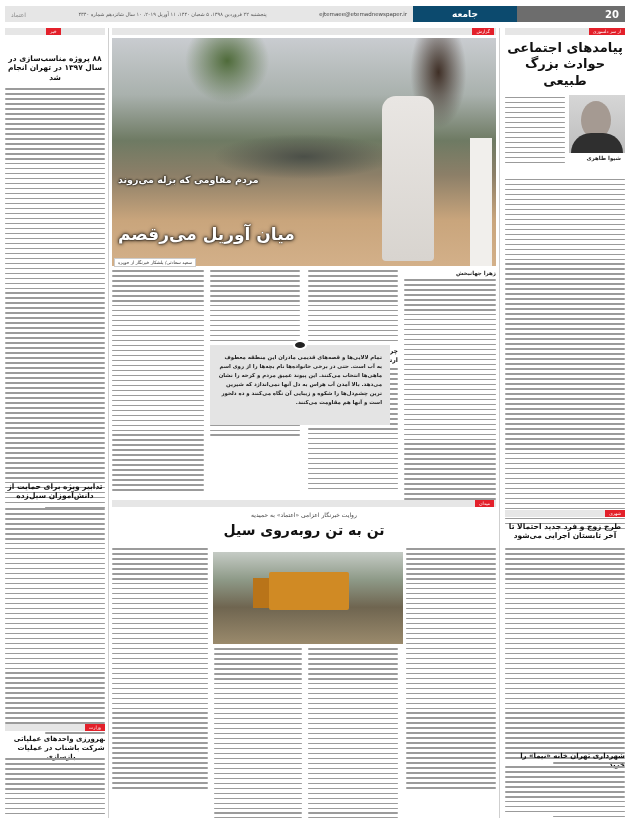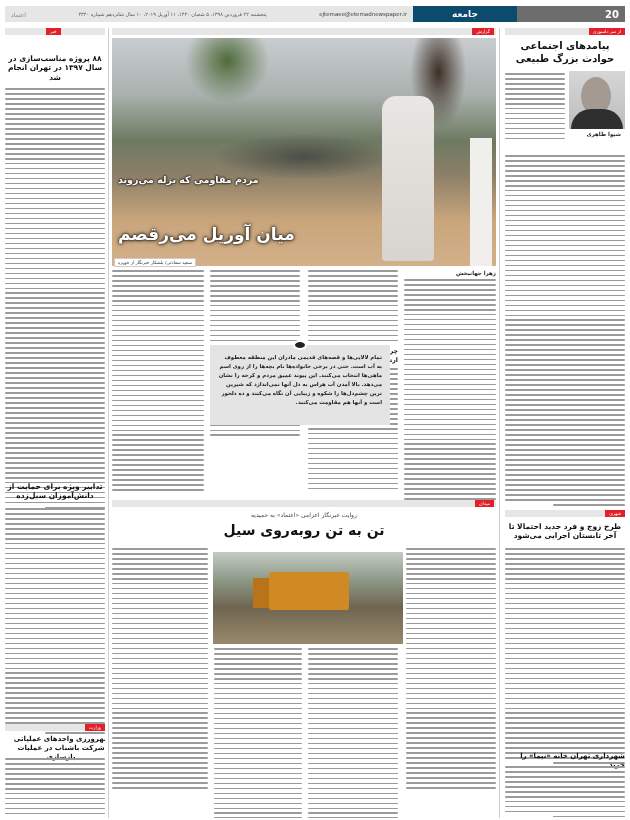--- a/index.html
+++ b/index.html
@@ -65,21 +65,21 @@
 <div class="tag" style="top:28px; right:5px;">از سر دلسوزی</div>
 <div class="rule" style="top:28px; left:112px; width:384px;"></div>
 <div class="tag" style="top:28px; right:136px;">گزارش</div>
 <div class="rule" style="top:28px; left:5px; width:100px;"></div>
 <div class="tag" style="top:28px; left:46px;">خبر</div>
 
 <div class="vsep" style="left:108px; top:28px; height:790px;"></div>
 <div class="vsep" style="left:499px; top:28px; height:790px;"></div>
 
 <div class="col" style="right:5px; top:38px; width:120px; height:780px;">
-  <div class="headline" style="font-size:10px; margin-top:2px;">پیامدهای اجتماعی حوادث بزرگ طبیعی</div>
+  <div class="headline" style="font-size:13px; margin-top:2px;">پیامدهای اجتماعی حوادث بزرگ طبیعی</div>
   <div style="position:relative; height:78px; margin-top:6px;">
     <div class="photo ph-author" style="right:0; top:0; width:56px; height:58px;">
       <div class="head"></div>
         <div class="shoulders"></div>
     </div>
     <div style="position:absolute; right:4px; top:60px; font-size:5.5px; font-weight:bold;">شیوا طاهری</div>
     <div class="body-lines" style="position:absolute; left:0; top:2px; width:60px;">
       <span></span>
         <span></span>
         <span></span>

